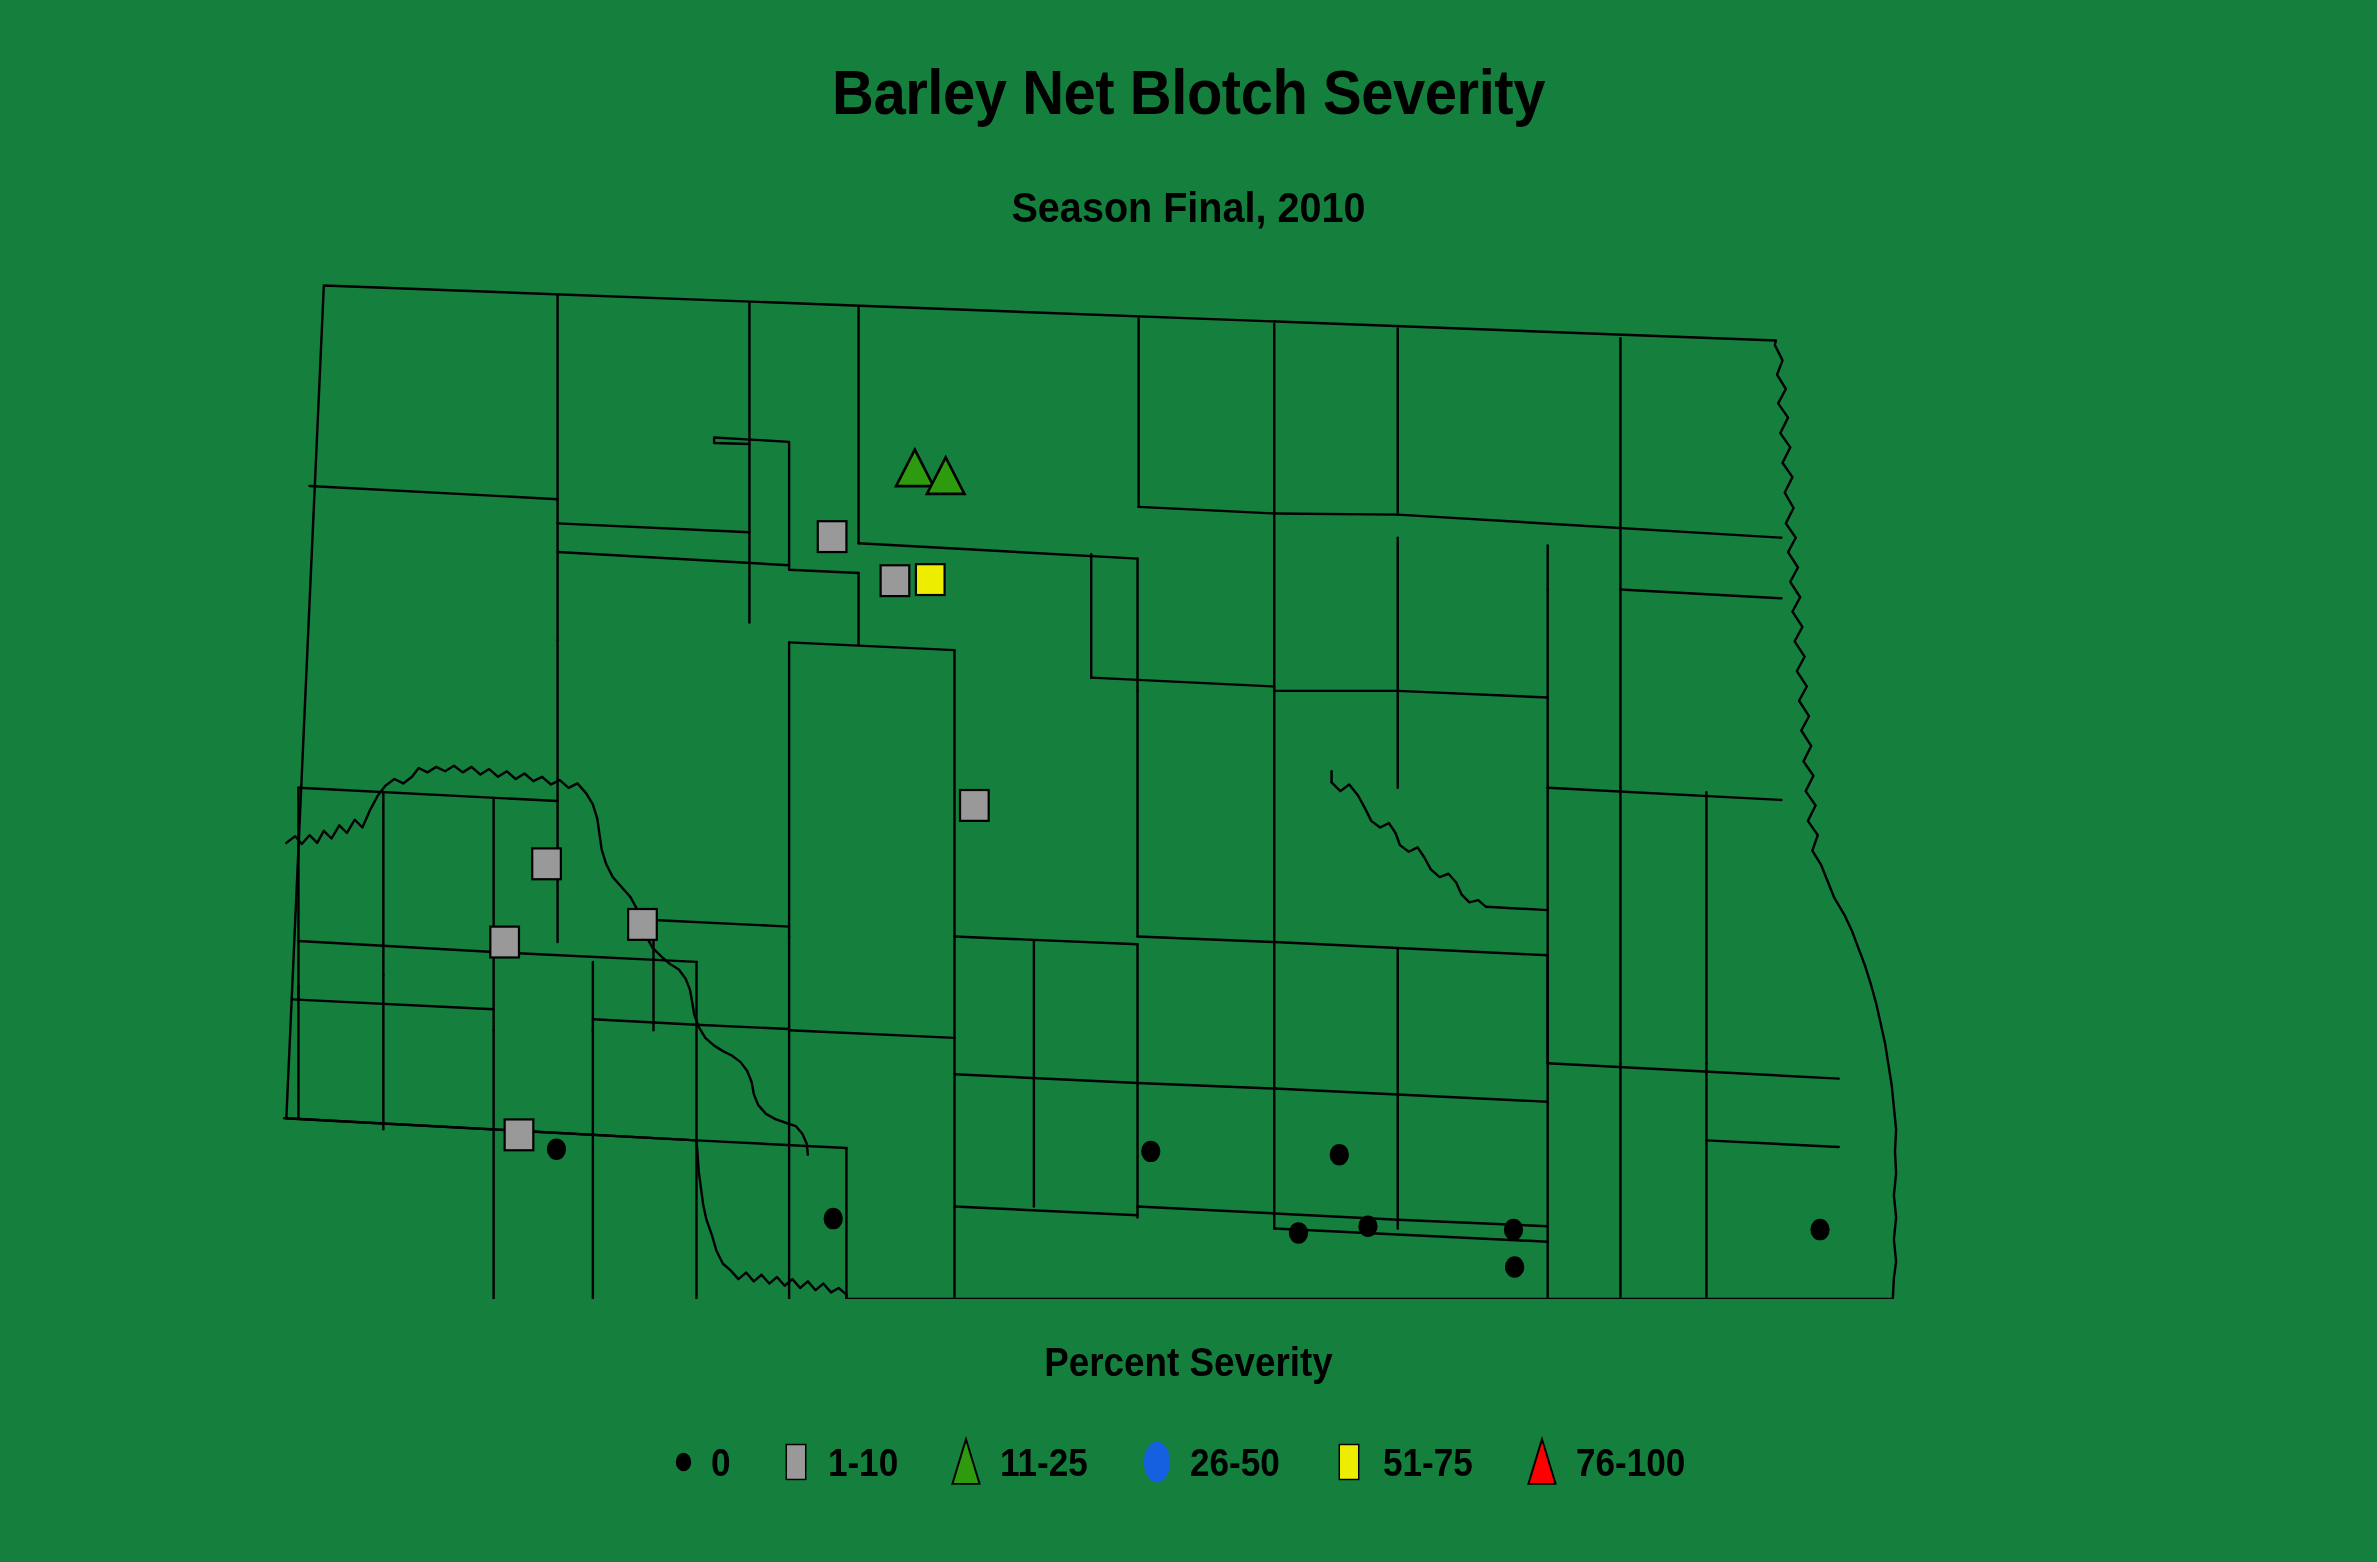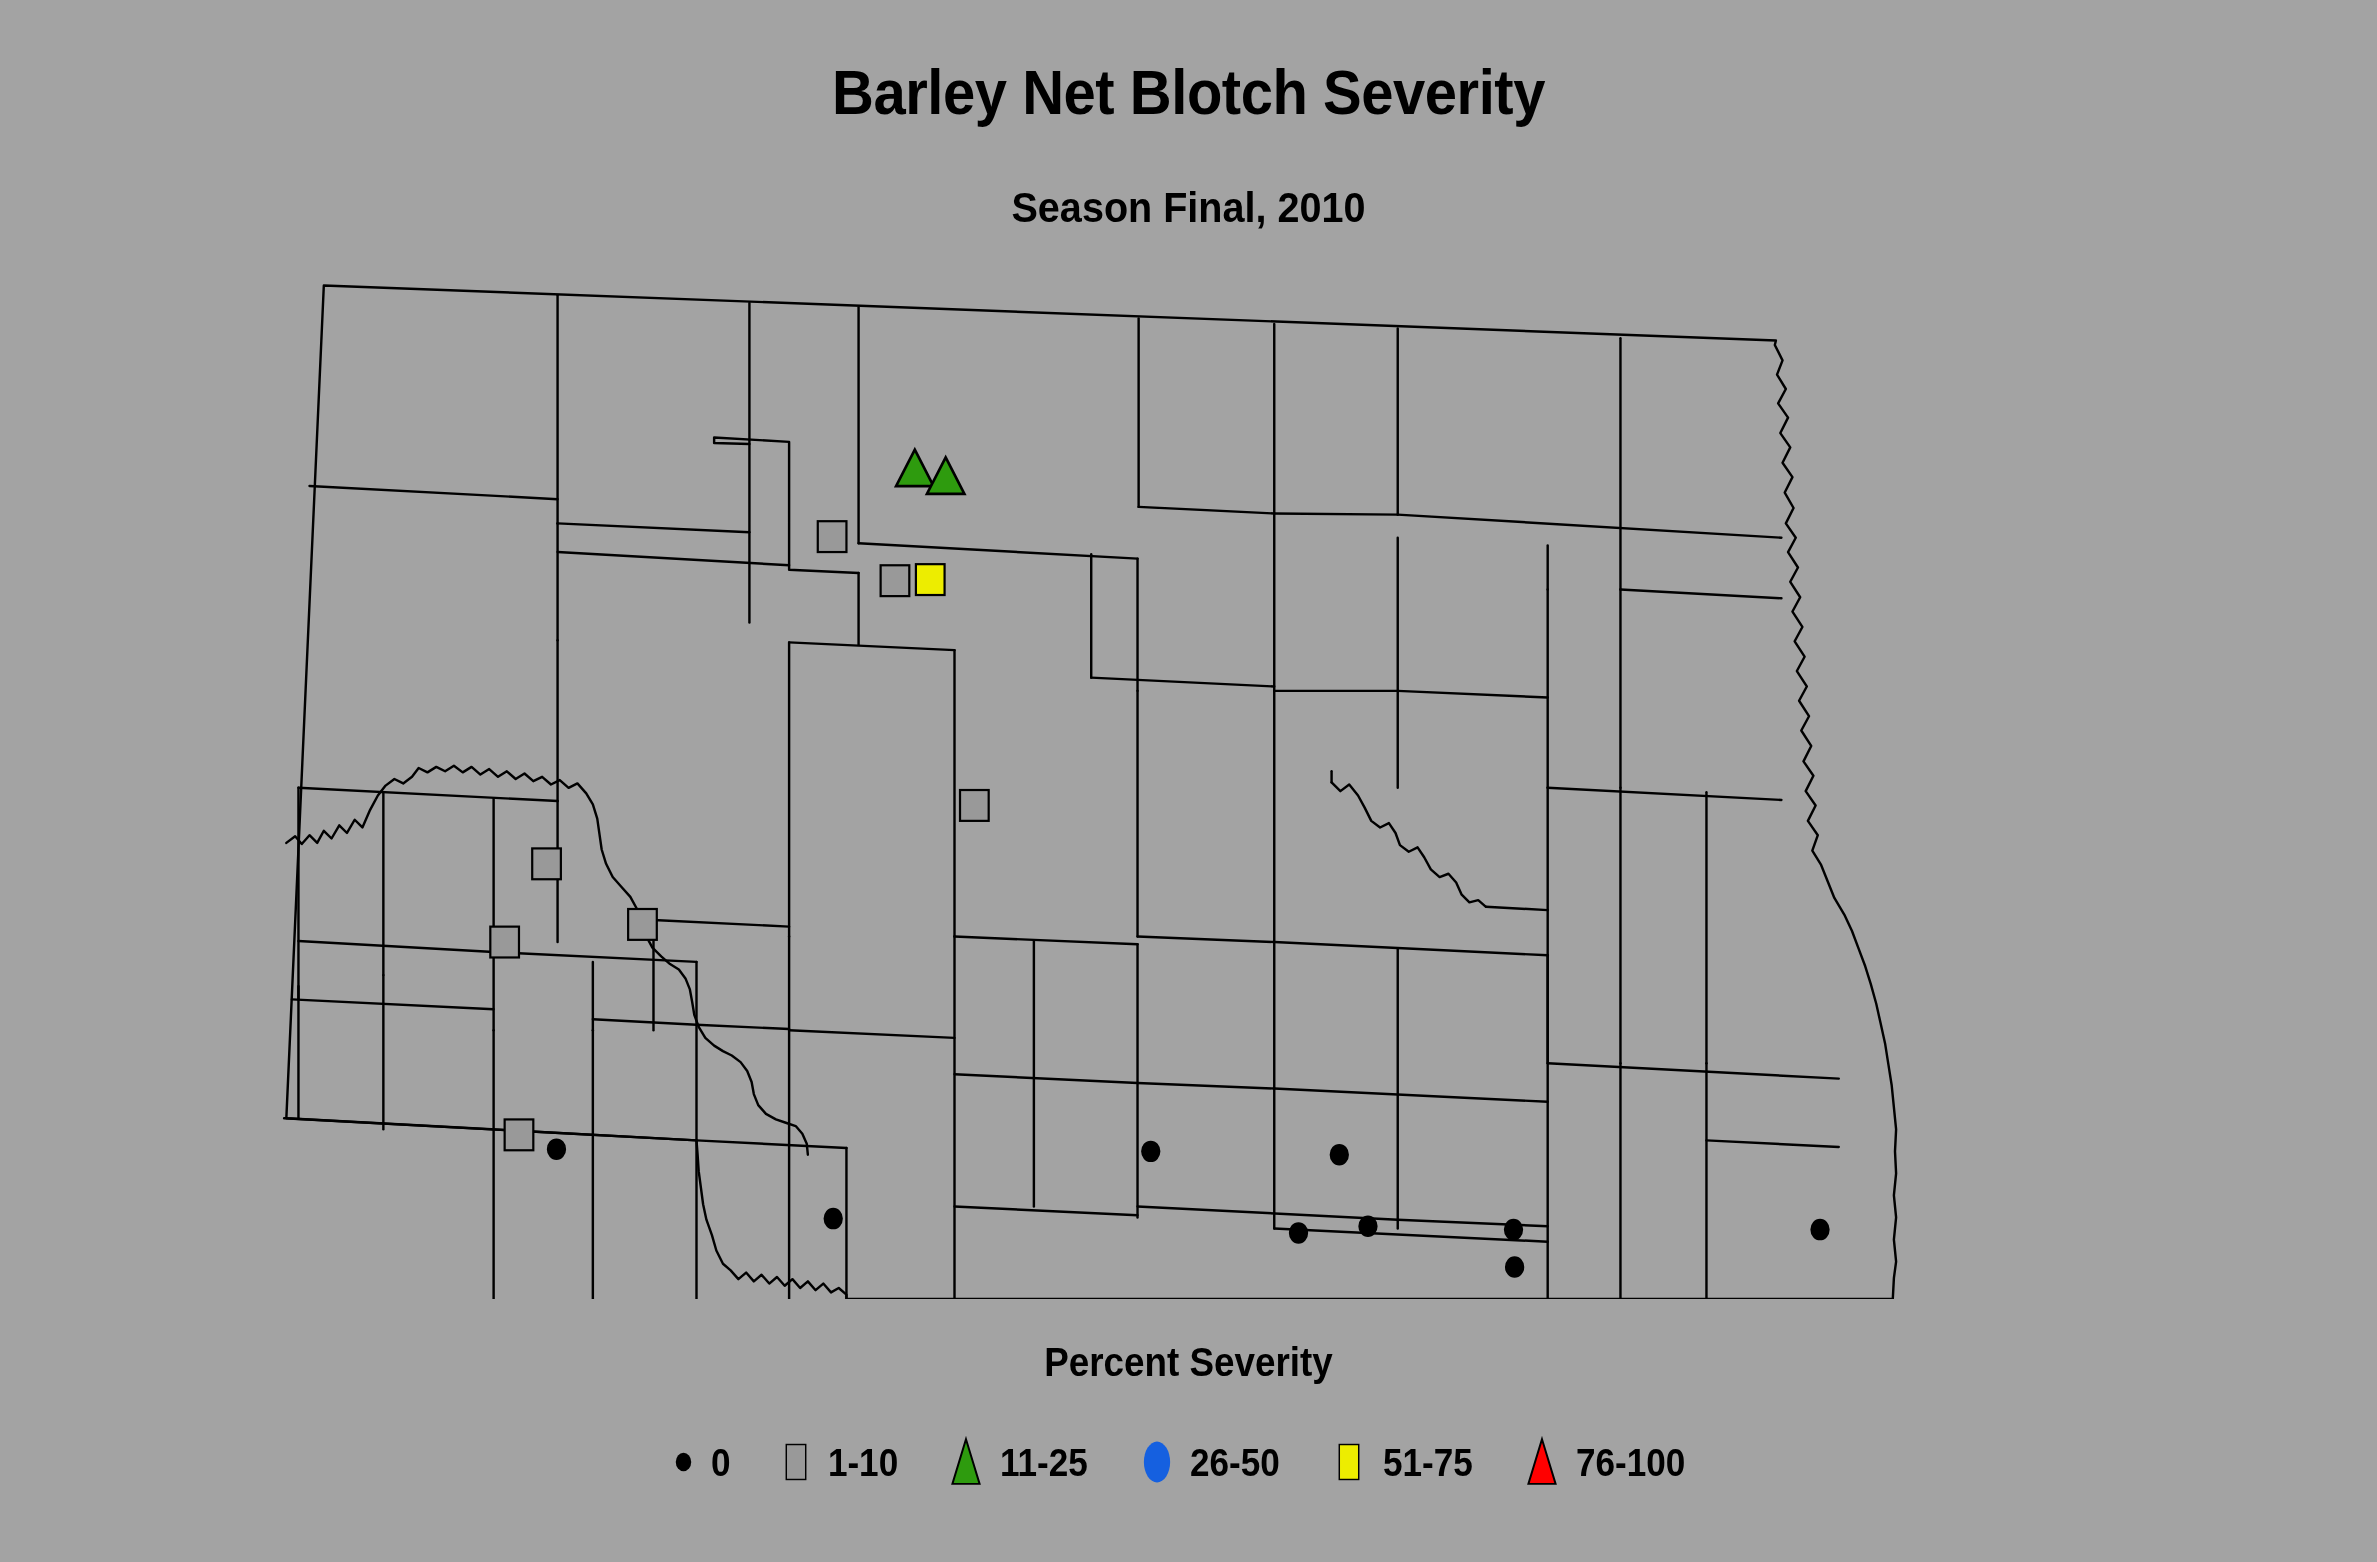--- a/index.html
+++ b/index.html
@@ -10,21 +10,21 @@
   body {
     width: 2377px;
     height: 1563px;
     font-family: "Liberation Sans", sans-serif;
     position: relative;
     overflow: hidden;
   }
   #page {
     position: absolute;
     inset: 0;
-    background: #a3a3a3;
+    background: #15803d;
   }
   .title {
     position: absolute;
     left: 0;
     right: 0;
     top: 56px;
     text-align: center;
     font-size: 63px;
     font-weight: bold;
     letter-spacing: -0.5px;

